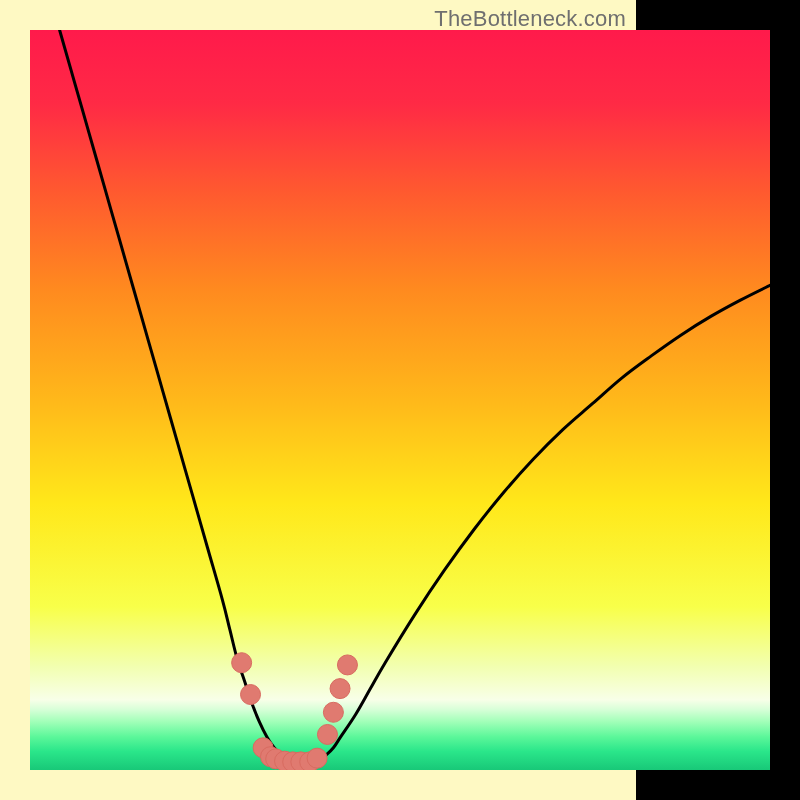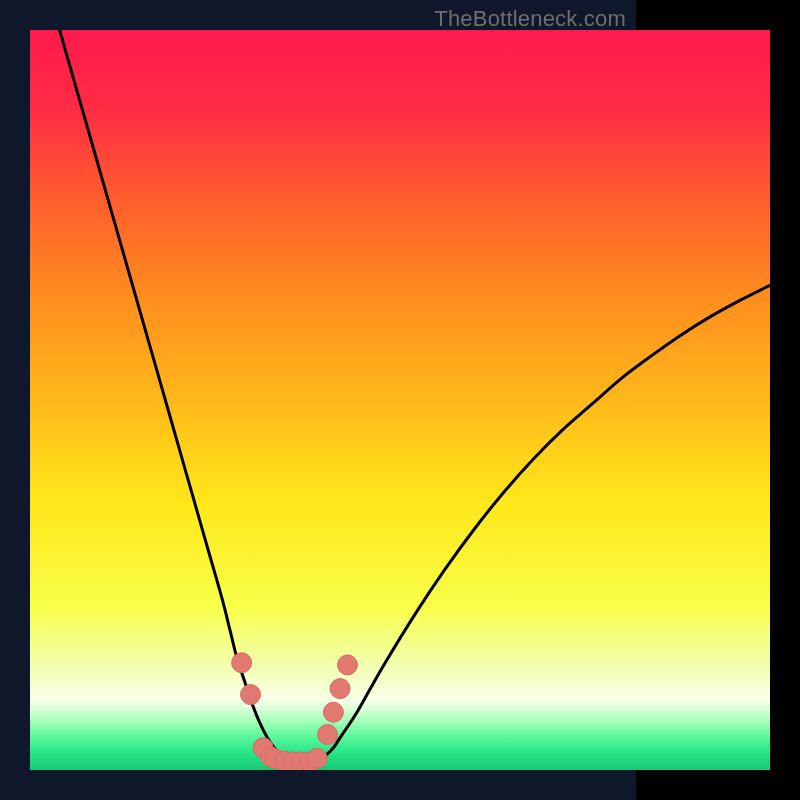--- a/index.html
+++ b/index.html
@@ -10,21 +10,21 @@
     background: #000;
     overflow: hidden;
     font-family: Arial, Helvetica, sans-serif;
   }
   .frame {
     position: absolute;
     top: 0;
     left: 0;
     width: 636px;
     height: 800px;
-    background: #0f172a;
+    background: #fef9c3;
   }
   .plot {
     position: absolute;
     top: 30px;
     left: 30px;
     width: 740px;
     height: 740px;
     
   }
   .watermark {

